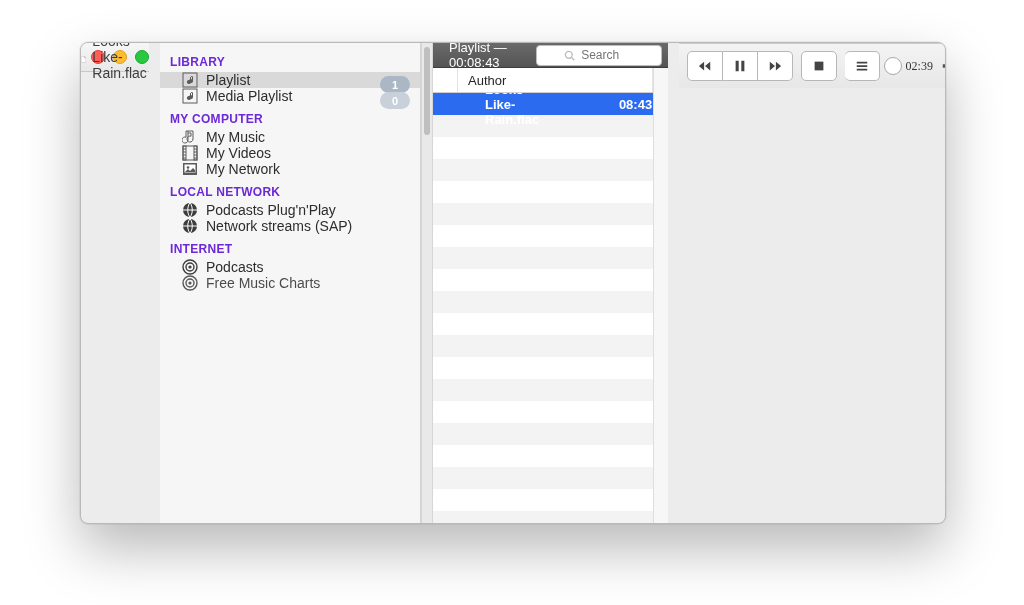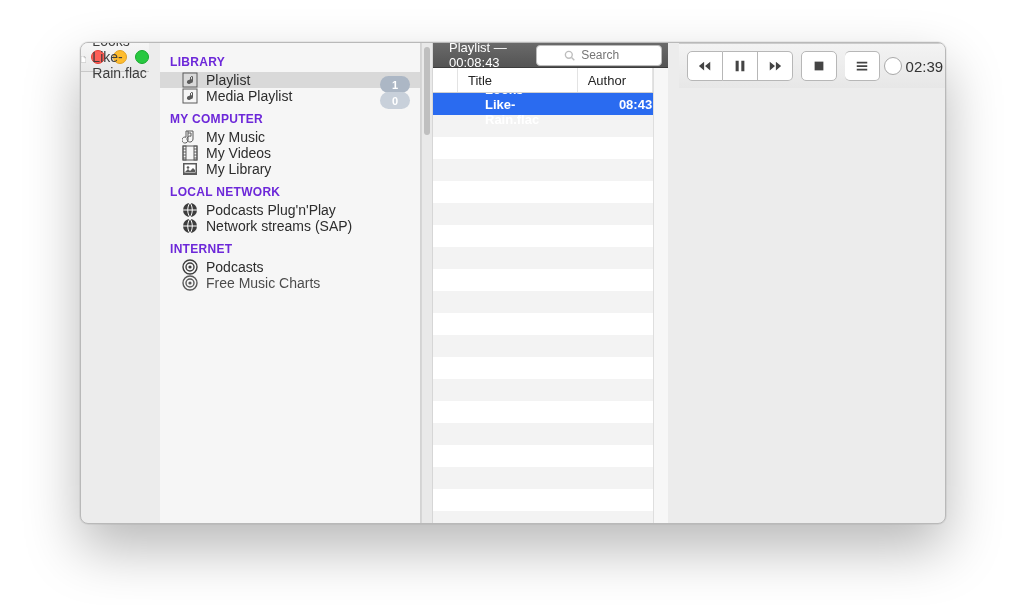--- a/index.html
+++ b/index.html
@@ -70,21 +70,21 @@
   .btn{width:34px;height:28px;background:#fff;border:1px solid #b7b7b7;display:flex;align-items:center;justify-content:center;}
   .btn + .btn{border-left:none;}
   .btn:first-child{border-radius:5px 0 0 5px;}
   .btn:last-child{border-radius:0 5px 5px 0;}
   .btn.solo{border-radius:5px;}
   .btn svg{width:14px;height:14px;fill:#444;}
   .progress{flex:1;height:10px;background:#c9c9c9;border:1px solid #b3b3b3;border-radius:2px;position:relative;margin:0 4px;}
   .progress .fill{position:absolute;left:0;top:0;bottom:0;width:31%;background:#a8a8a8;}
   .progress .knob{position:absolute;top:-4px;left:31%;width:16px;height:16px;border-radius:50%;background:#fff;
     border:1px solid #a9a9a9;transform:translateX(-50%);}
-  .time{font-size:15px;color:#333;font-variant-numeric:tabular-nums;}
+  .time{font-size:12px;color:#333;font-variant-numeric:tabular-nums;font-family:Liberation Serif, serif;}
   .vol{display:flex;align-items:center;gap:6px;}
   .vol svg{width:14px;height:14px;fill:#555;}
   .vol-track{width:68px;height:4px;background:#c7c7c7;border-radius:2px;position:relative;}
   .vol-knob{position:absolute;top:-4px;left:82%;width:5px;height:12px;background:#fff;border:1px solid #a4a4a4;border-radius:1px;transform:translateX(-50%);}
   .fs-btn{width:28px;height:28px;background:#fff;border:1px solid #b6b6b6;border-radius:5px;display:flex;align-items:center;justify-content:center;margin-left:6px;}
   .fs-btn svg{width:14px;height:14px;fill:#444;}
 </style>
 </head>
 <body>
 <div class="stage">
@@ -159,21 +159,21 @@
         </div>
         <div class="side-item">
           <span class="side-ico">
             <svg viewBox="0 0 16 16">
                   <rect x="1" y="2" width="14" height="12" fill="#5b5b5b"></rect>
                   <rect x="2.5" y="3.5" width="11" height="8" fill="#fff"></rect>
                   <circle cx="6" cy="6.5" r="1.3" fill="#5b5b5b"></circle>
                   <path d="M3 11l3-3 2 2 3-3 2 2v2H3z" fill="#5b5b5b"></path>
                 </svg>
           </span>
-          <span>My Library</span>
+          <span>My Network</span>
         </div>
 
         <div class="section-h">LOCAL NETWORK</div>
 
         <div class="side-item">
           <span class="side-ico">
             <svg viewBox="0 0 16 16">
                   <circle cx="8" cy="8" r="7" fill="#3d3d3d"></circle>
                   <path d="M1 8h14M8 1c3 3 3 11 0 14M8 1c-3 3-3 11 0 14" stroke="#fff" fill="none"></path>
                 </svg>
@@ -230,21 +230,20 @@
                 <path d="M11 11l4 4" stroke="#888" stroke-width="2"></path>
               </svg>
           <input placeholder="Search" style="">
         </div>
       </div>
 
       <div class="main-area">
         <div class="main-listwrap">
           <div class="cols">
             <div class="col play"></div>
-            <div class="col title">Title</div>
             <div class="col author">Author</div>
           </div>
           <div class="rows">
             <div class="striped"></div>
             <div class="row sel" style="position:relative;">
               <div class="c play"></div>
               <div class="c title">Looks-Like-Rain.flac</div>
               <div class="c author"></div>
               <div class="c dur">08:43</div>
             </div>

